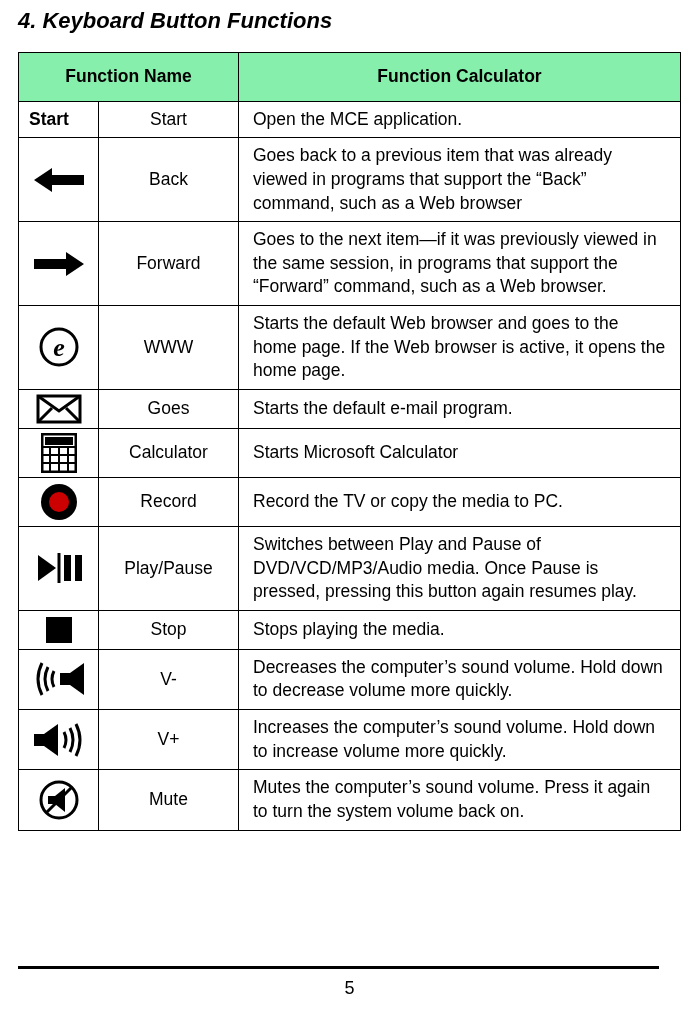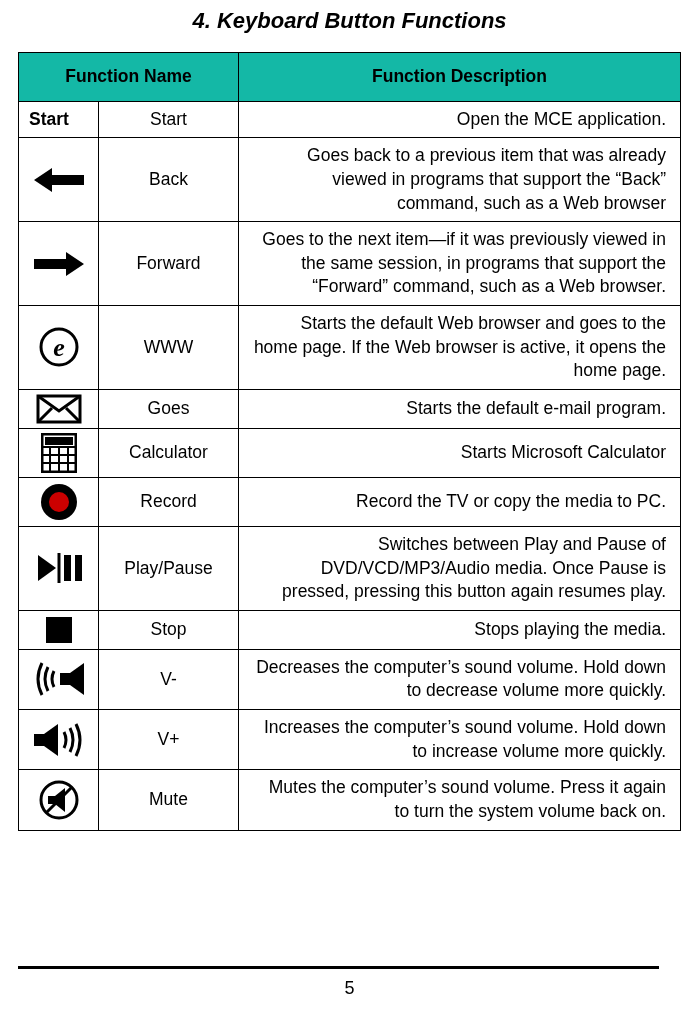--- a/index.html
+++ b/index.html
@@ -9,47 +9,46 @@
       width: 699px;
       height: 1011px;
       padding: 8px 18px 0 18px;
       position: relative;
     }
     h2 {
       font-size: 22px;
       font-weight: bold;
       font-style: italic;
       margin-bottom: 18px;
-      text-align: center;
     }
     table {
       border-collapse: collapse;
       width: 100%;
       table-layout: fixed;
     }
     th, td {
       border: 1px solid #000;
       padding: 6px 14px;
       font-size: 17.5px;
       line-height: 1.35;
       vertical-align: middle;
     }
     th {
-      background: #14b8a6;
+      background: #86efac;
       font-weight: bold;
       text-align: center;
       padding: 12px 8px;
     }
     col.c1 { width: 80px; }
     col.c2 { width: 140px; }
     col.c3 { width: auto; }
     .icon-cell { text-align: center; padding: 4px; }
     .name-cell { text-align: center; }
     .start-cell { font-weight: bold; text-align: left; padding-left: 10px; }
-    .desc-cell { text-align: right; }
+    .desc-cell { text-align: left; }
     .footer {
       position: absolute;
       bottom: 12px;
       left: 50%;
       transform: translateX(-50%);
       text-align: center;
       font-size: 18px;
     }
     .footer-line {
       position: absolute;
@@ -67,21 +66,21 @@
 
 <table>
   <colgroup>
     <col class="c1">
       <col class="c2">
       <col class="c3">
   </colgroup>
   <thead>
     <tr>
       <th colspan="2">Function Name</th>
-      <th>Function Description</th>
+      <th>Function Calculator</th>
     </tr>
   </thead>
   <tbody id="tbody">
       <tr>
         <td class="start-cell">Start</td>
         <td class="name-cell">Start</td>
         <td class="desc-cell">Open the MCE application.</td>
       </tr>
       <tr>
         <td class="icon-cell">

